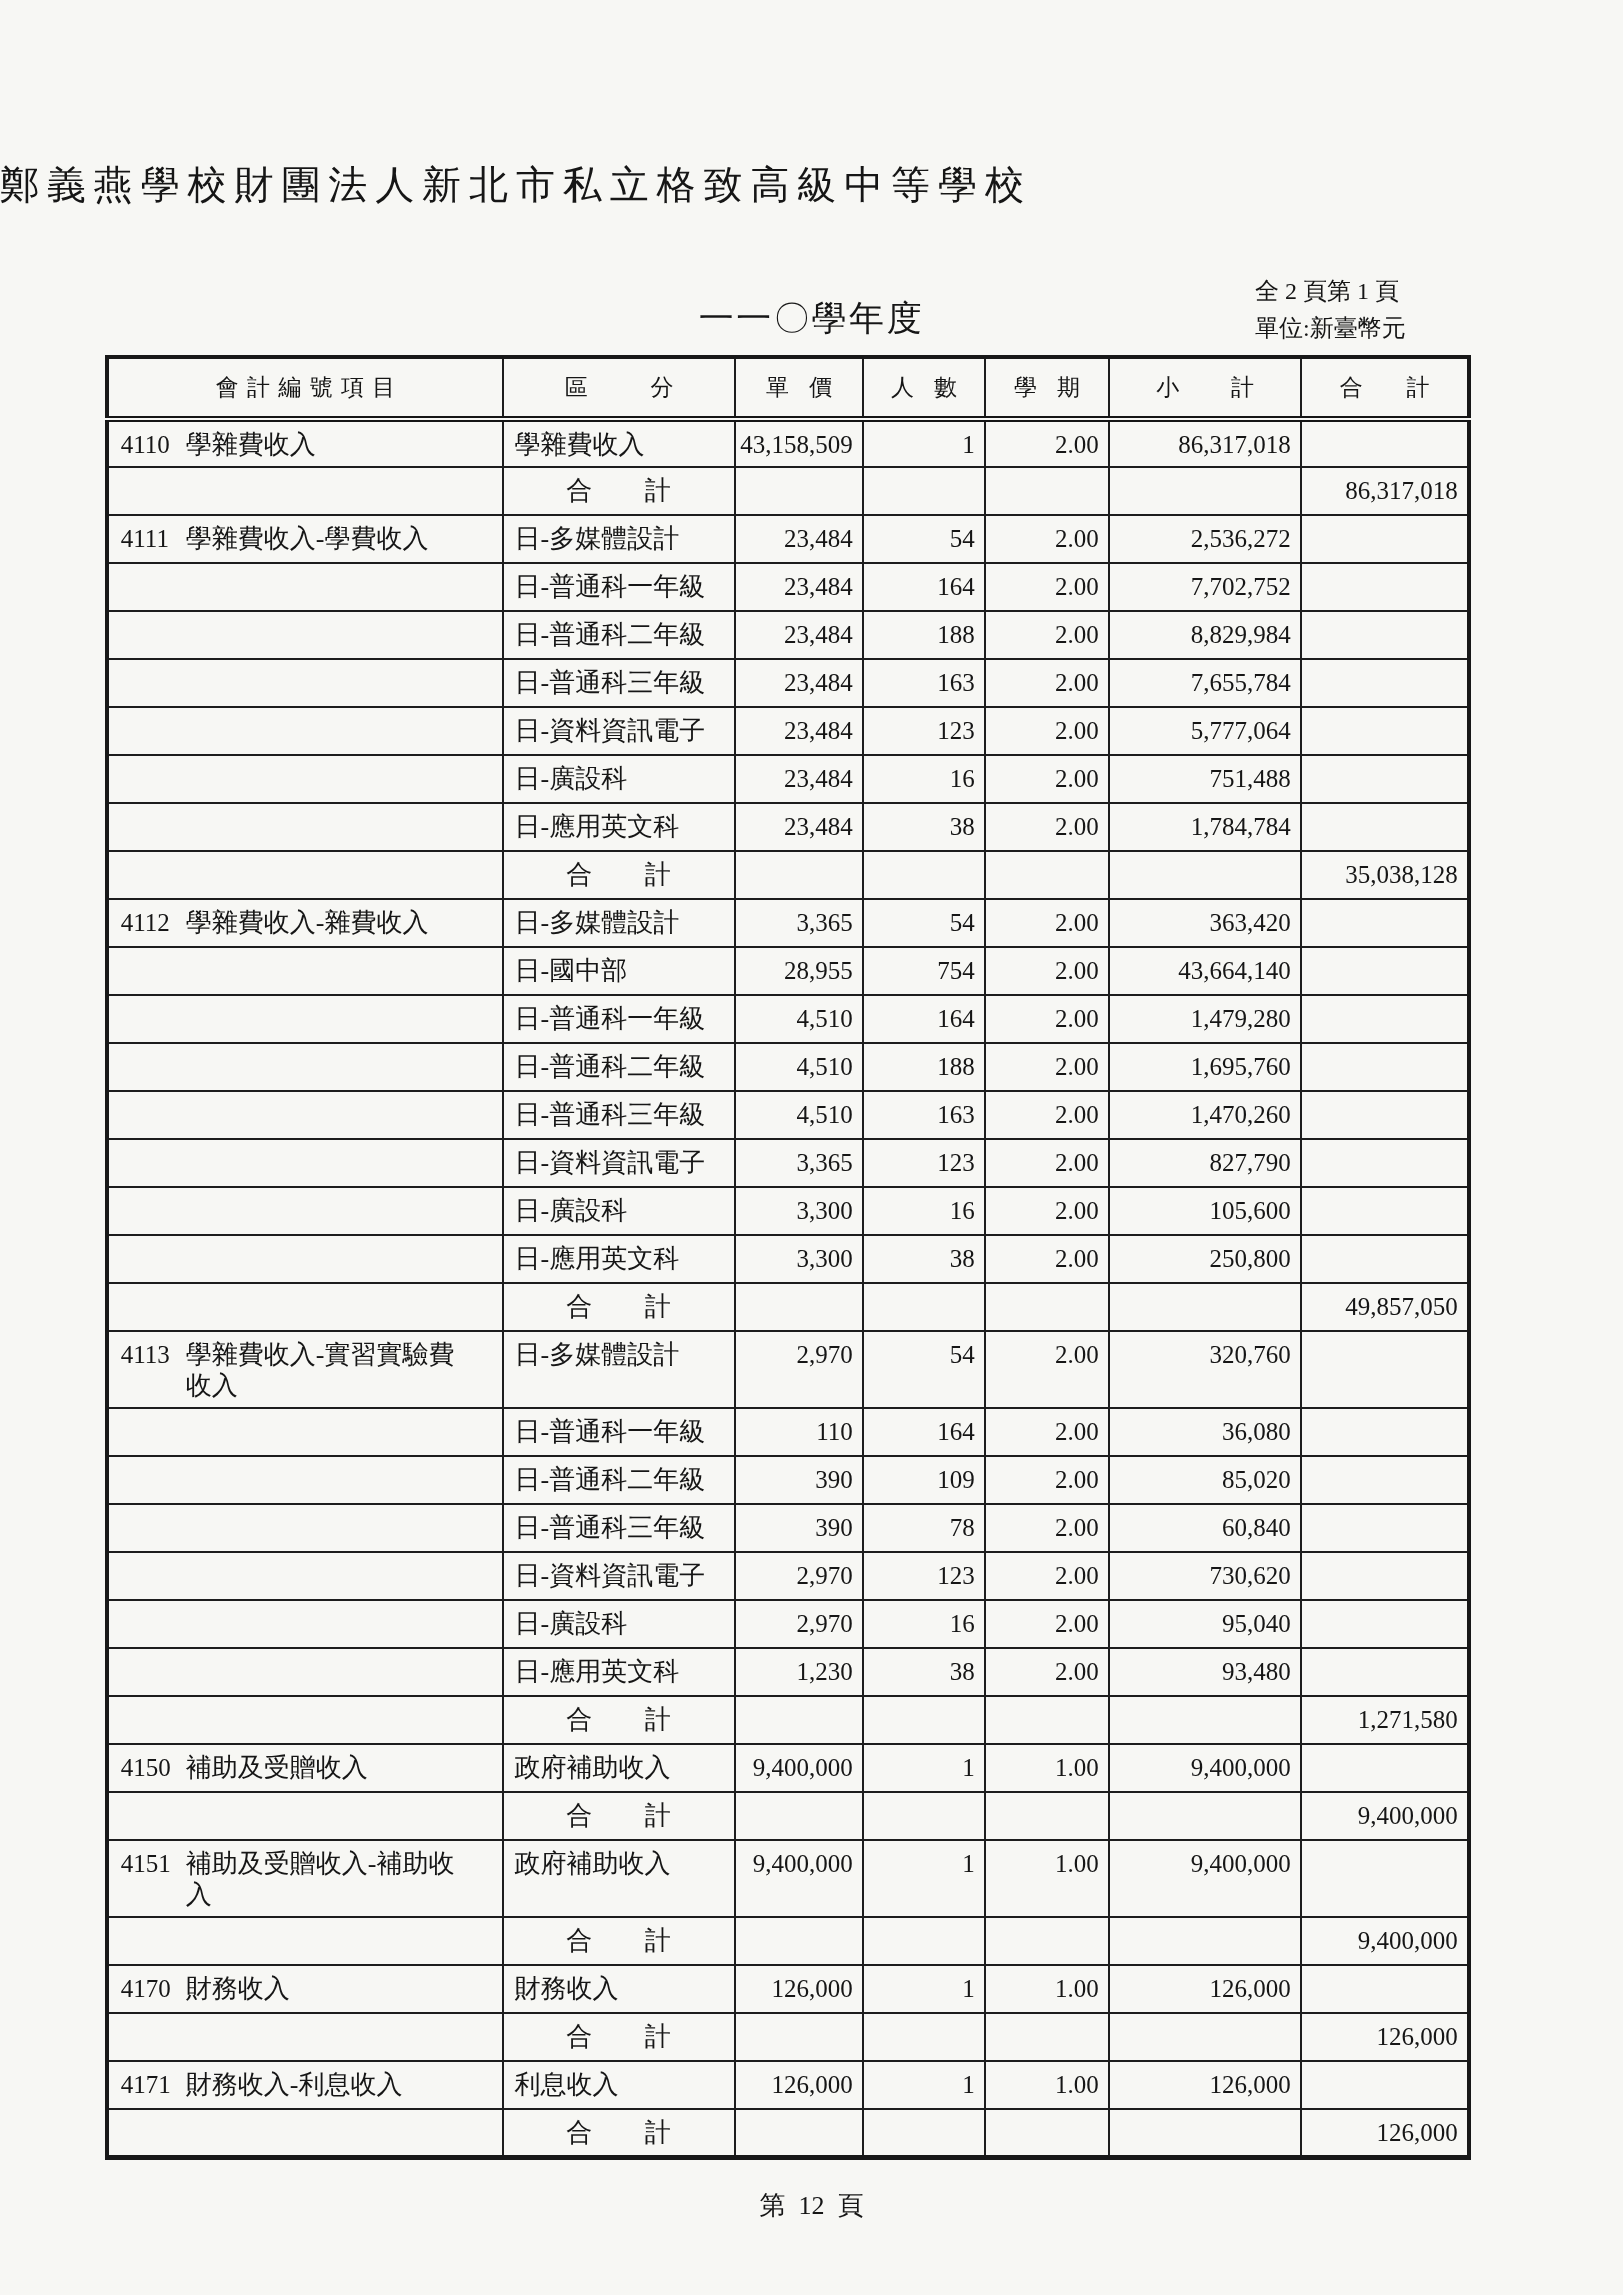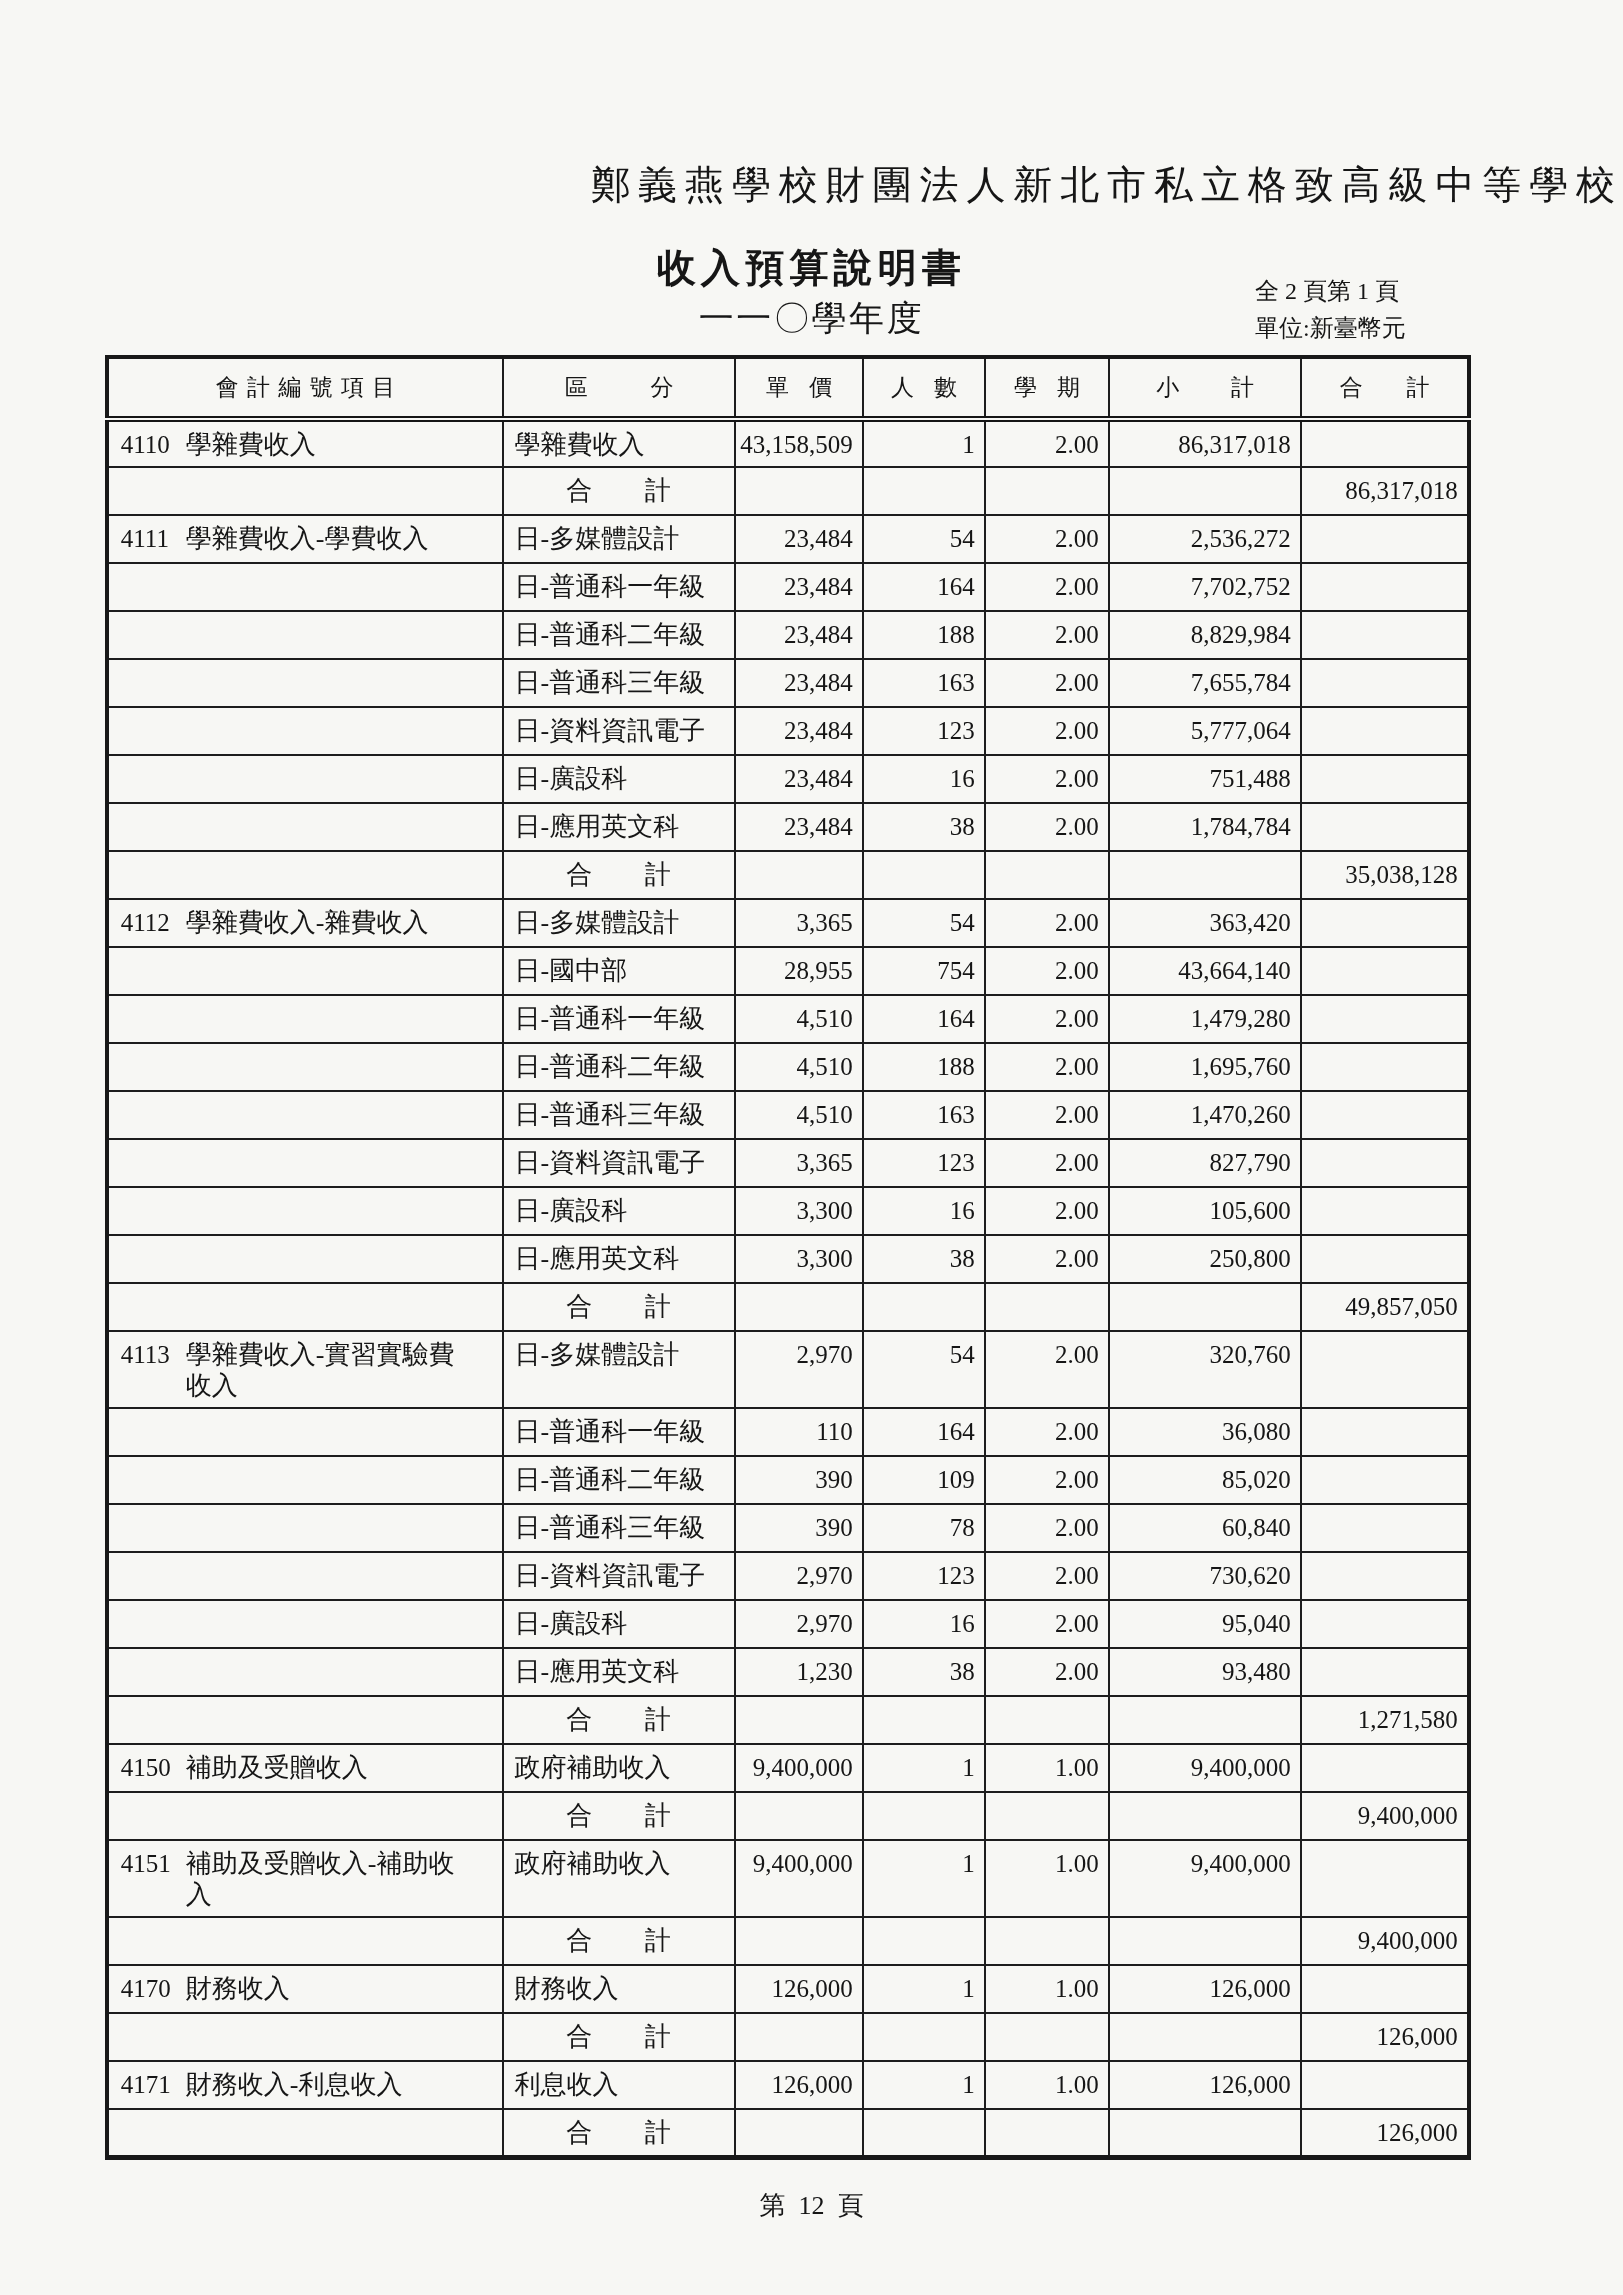--- a/index.html
+++ b/index.html
@@ -8,21 +8,21 @@
     background:#f7f7f4;
     font-family:"Liberation Serif","DejaVu Serif",serif;
     color:#161616;
     position:relative;
   }
   .page { position:absolute; inset:0; overflow:hidden; }
 
   
   .school-name {
     position:absolute; top:158px; left:0; width:100%;
-    text-align:right; font-size:39px; letter-spacing:7.9px; white-space:nowrap;
+    text-align:left; font-size:39px; letter-spacing:7.9px; white-space:nowrap;
   }
   .doc-title {
     position:absolute; top:241px; left:0; width:100%;
     text-align:center; font-size:39px; font-weight:bold; letter-spacing:5.2px;
   }
   .doc-year {
     position:absolute; top:295px; left:0; width:100%;
     text-align:center; font-size:35px; letter-spacing:2.6px;
   }
   .meta {
@@ -70,21 +70,20 @@
     position:absolute; top:2188px; left:0; width:100%;
     text-align:center; font-size:26px; word-spacing:6.5px;
   }
 </style>
 </head>
 <body>
 
 <div class="page">
 
   <div class="school-name">鄭義燕學校財團法人新北市私立格致高級中等學校</div>
-  <div class="doc-title">收入預算說明書</div>
   <div class="doc-year">一一〇學年度</div>
 
   <div class="meta">
     <div>全 2 頁第 1 頁</div>
     <div>單位:新臺幣元</div>
   </div>
 
   <table class="budget">
     <colgroup>
       <col style="width:396px">

